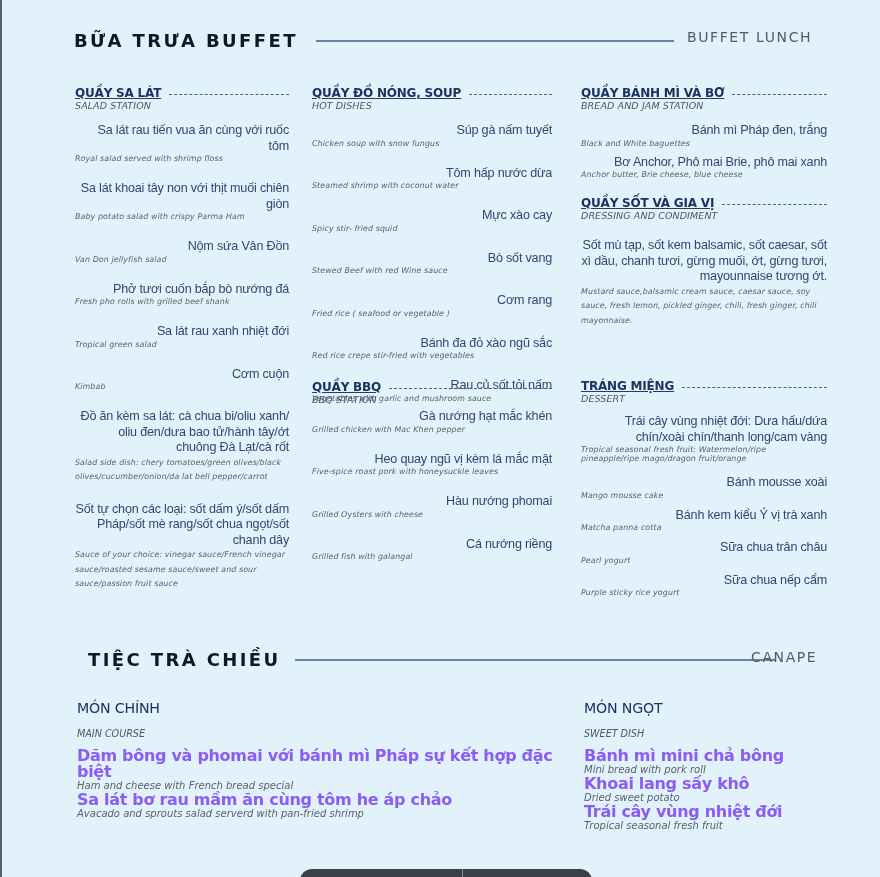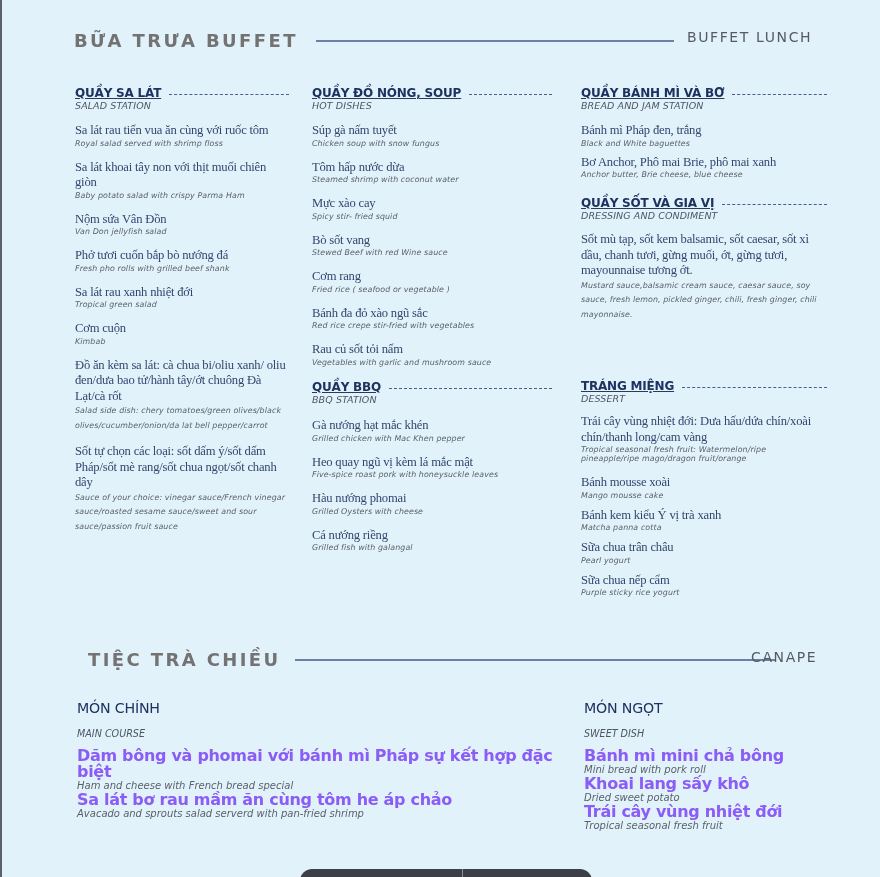--- a/index.html
+++ b/index.html
@@ -9,21 +9,21 @@
       font-family: "Liberation Sans", sans-serif;
       color: #2c3a5a;
     }
     .page { position: relative; width: 880px; height: 877px; background: #e1f2fb; }
     .left-edge { position: absolute; left: 0; top: 0; width: 2px; height: 877px; background: #5a6070; }
 
     
     .section-head { position: absolute; left: 74px; display: flex; align-items: center; }
     .section-title {
       font-family: "DejaVu Sans", sans-serif; font-weight: bold;
-      font-size: 18px; letter-spacing: 2.4px; color: #737373;
+      font-size: 18px; letter-spacing: 2.4px; color: #0f172a;
     }
     .section-rule { height: 2px; background: #6c7fa4; }
     .section-en {
       position: absolute; font-family: "DejaVu Sans", sans-serif;
       font-size: 14px; letter-spacing: 1.6px; color: #555a63;
     }
 
     
     .col { position: absolute; }
     .station { margin-bottom: 0; }
@@ -33,24 +33,24 @@
       font-size: 12px; color: #1e3260; letter-spacing: -0.2px;
     }
     .station-dash {
       flex: 1; margin-left: 8px; height: 0;
       border-top: 1.5px dashed #4a5e8a; position: relative; top: 1px;
     }
     .station-sub {
       font-family: "DejaVu Sans", sans-serif; font-style: italic;
       font-size: 9.5px; color: #4d5565; margin-top: 0px; letter-spacing: 0.1px;
     }
-    .item { margin-top: 11px; }
+    .item { margin-top: 17px; }
     .item-vi {
-      font-family: Liberation Serif, serif; font-size: 12.6px;
-      color: #34466e; line-height: 15.5px; letter-spacing: -0.2px;
+      font-family: Liberation Sans, sans-serif; font-size: 12.6px;
+      color: #34466e; line-height: 15.5px; letter-spacing: -0.2px; text-align: right;
     }
     .item-en {
       font-family: "DejaVu Sans", sans-serif; font-style: italic;
       font-size: 7.9px; color: #5b606a; line-height: 10px; letter-spacing: 0.1px;
     }
     .item-en.long { line-height: 14.5px; }
 
     
     .canape-col { position: absolute; }
     .canape-title {
@@ -170,21 +170,21 @@
       </div>
     </div>
 
     <div class="station" style="position:absolute; top:294px; left:0; width:240px;">
       <div class="station-head">
         <span class="station-title">QUẦY BBQ</span>
         <span class="station-dash"></span>
       </div>
       <div class="station-sub">BBQ STATION</div>
 
-      <div class="item" style="margin-top:13px;">
+      <div class="item" style="margin-top:4px;">
         <div class="item-vi">Gà nướng hạt mắc khén</div>
         <div class="item-en">Grilled chicken with Mac Khen pepper</div>
       </div>
       <div class="item">
         <div class="item-vi">Heo quay ngũ vị kèm lá mắc mật</div>
         <div class="item-en">Five-spice roast pork with honeysuckle leaves</div>
       </div>
       <div class="item">
         <div class="item-vi">Hàu nướng phomai</div>
         <div class="item-en">Grilled Oysters with cheese</div>

